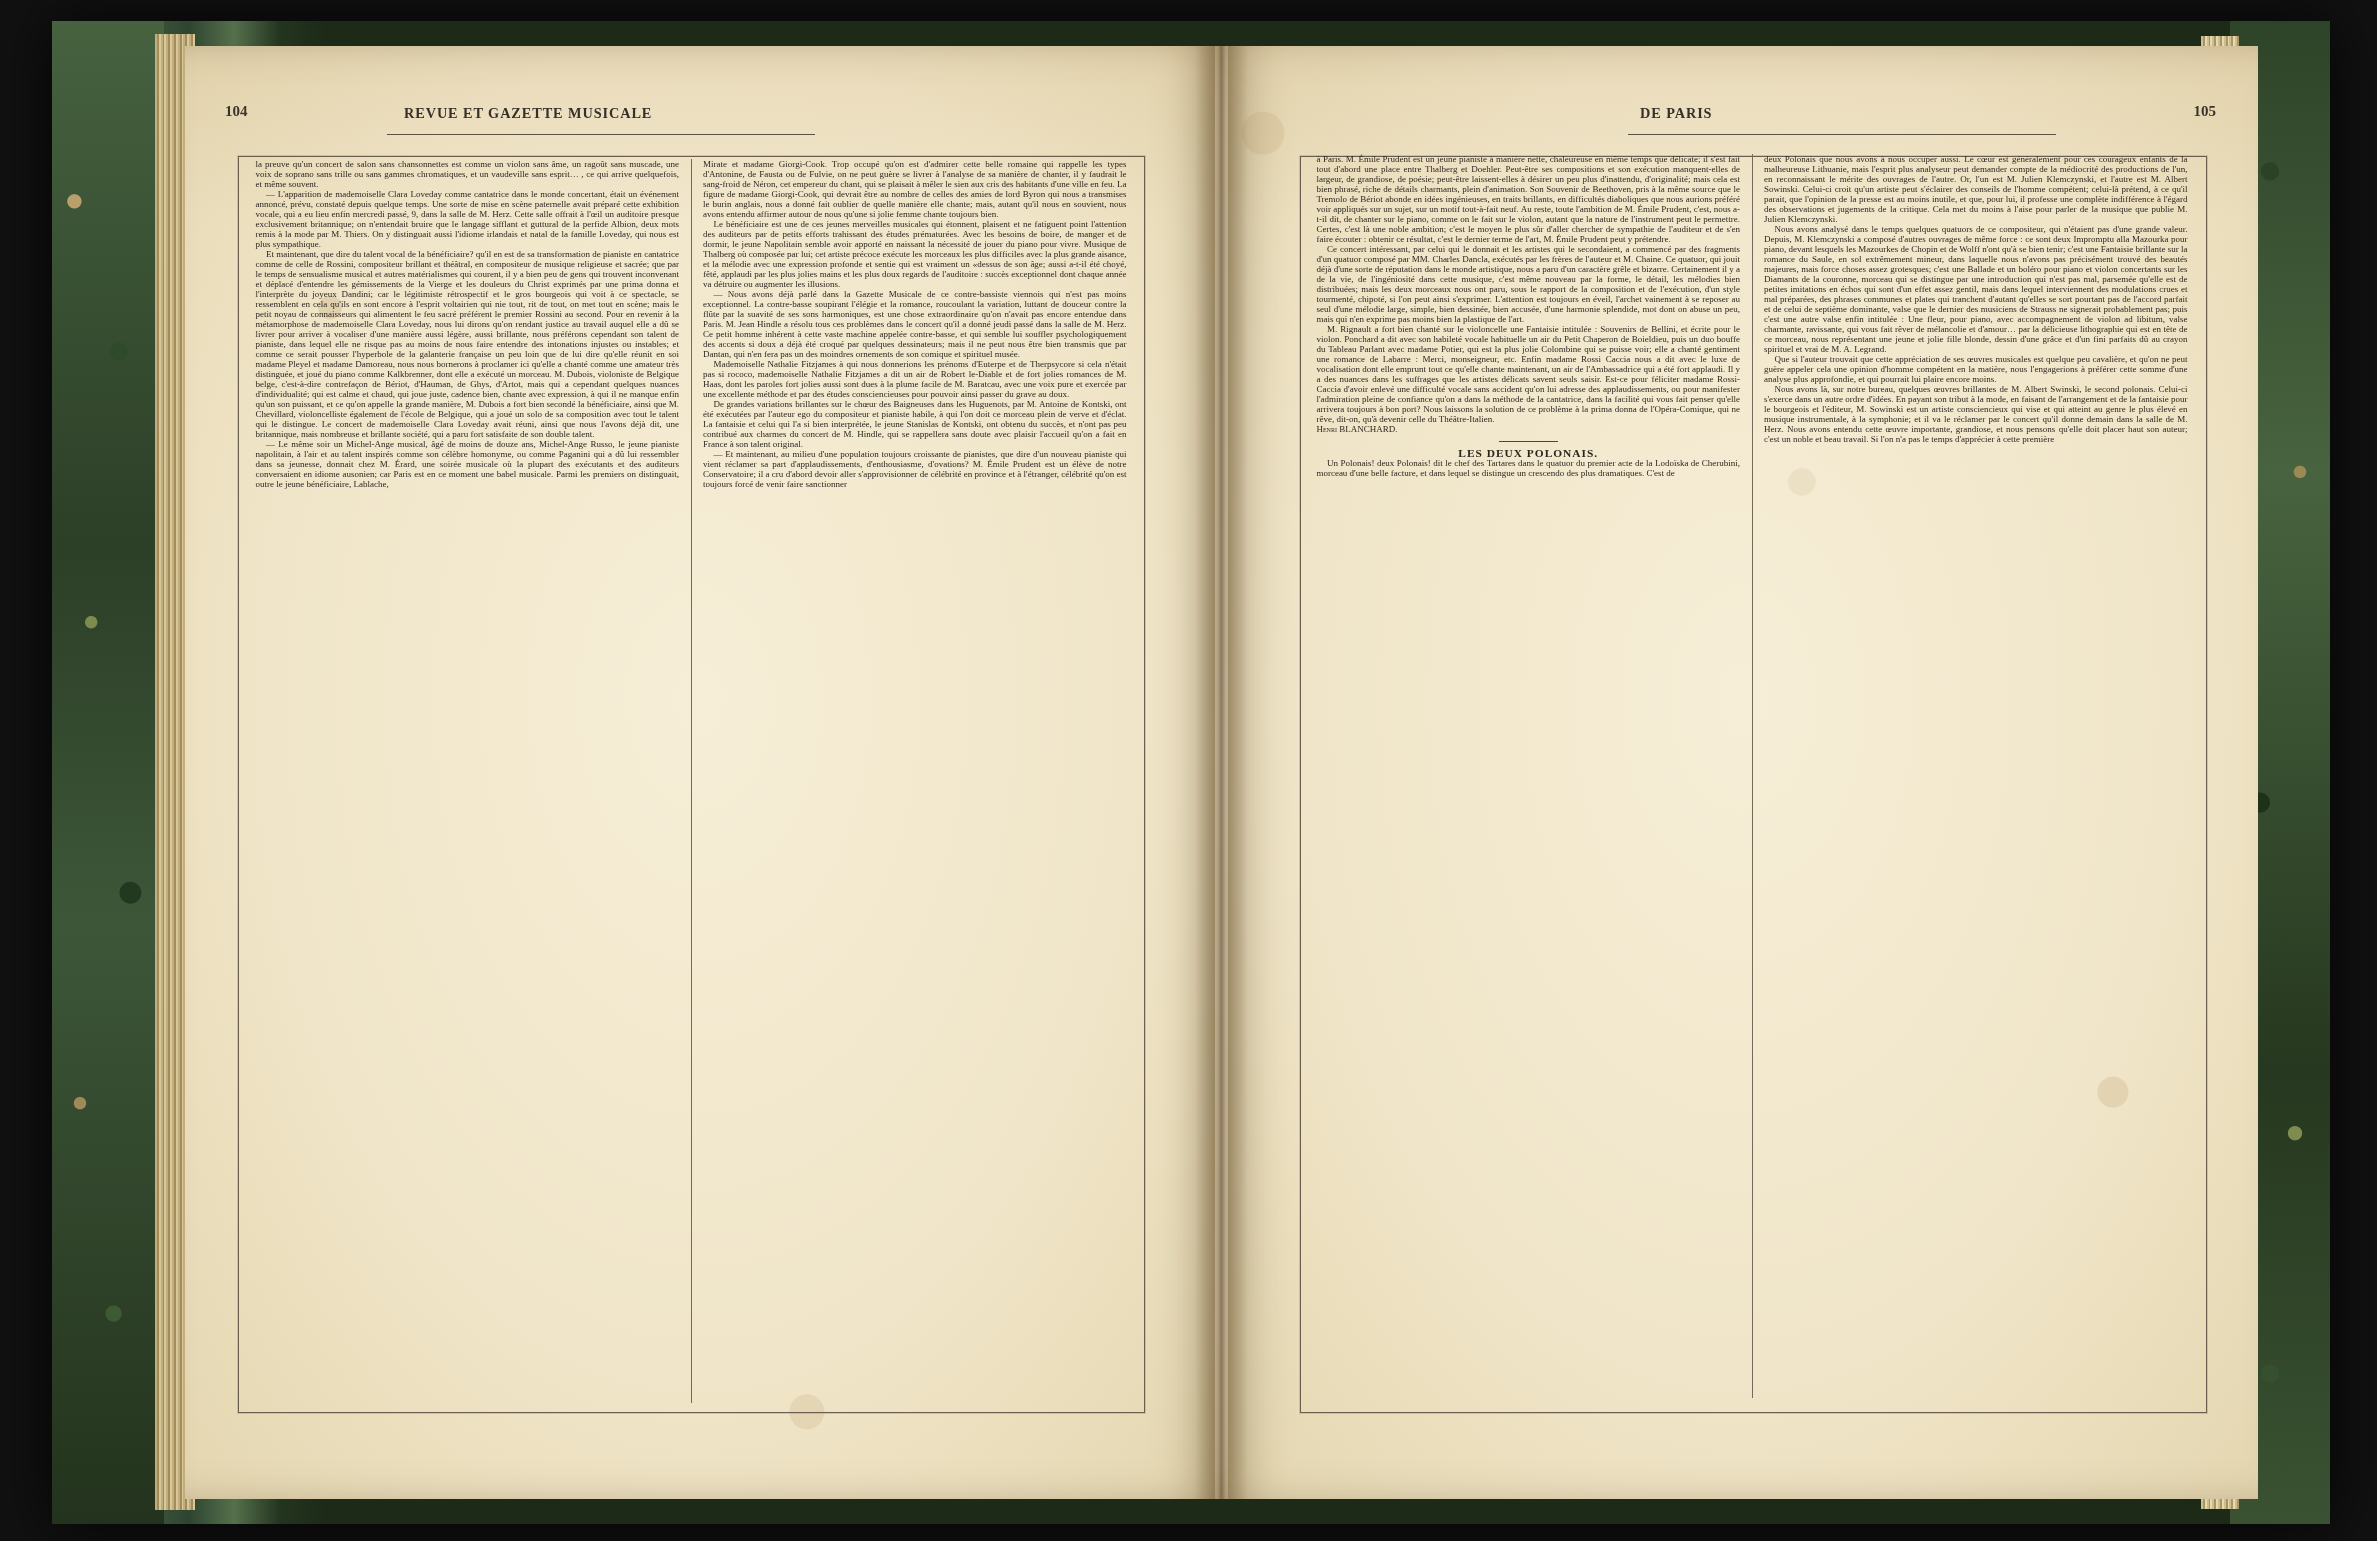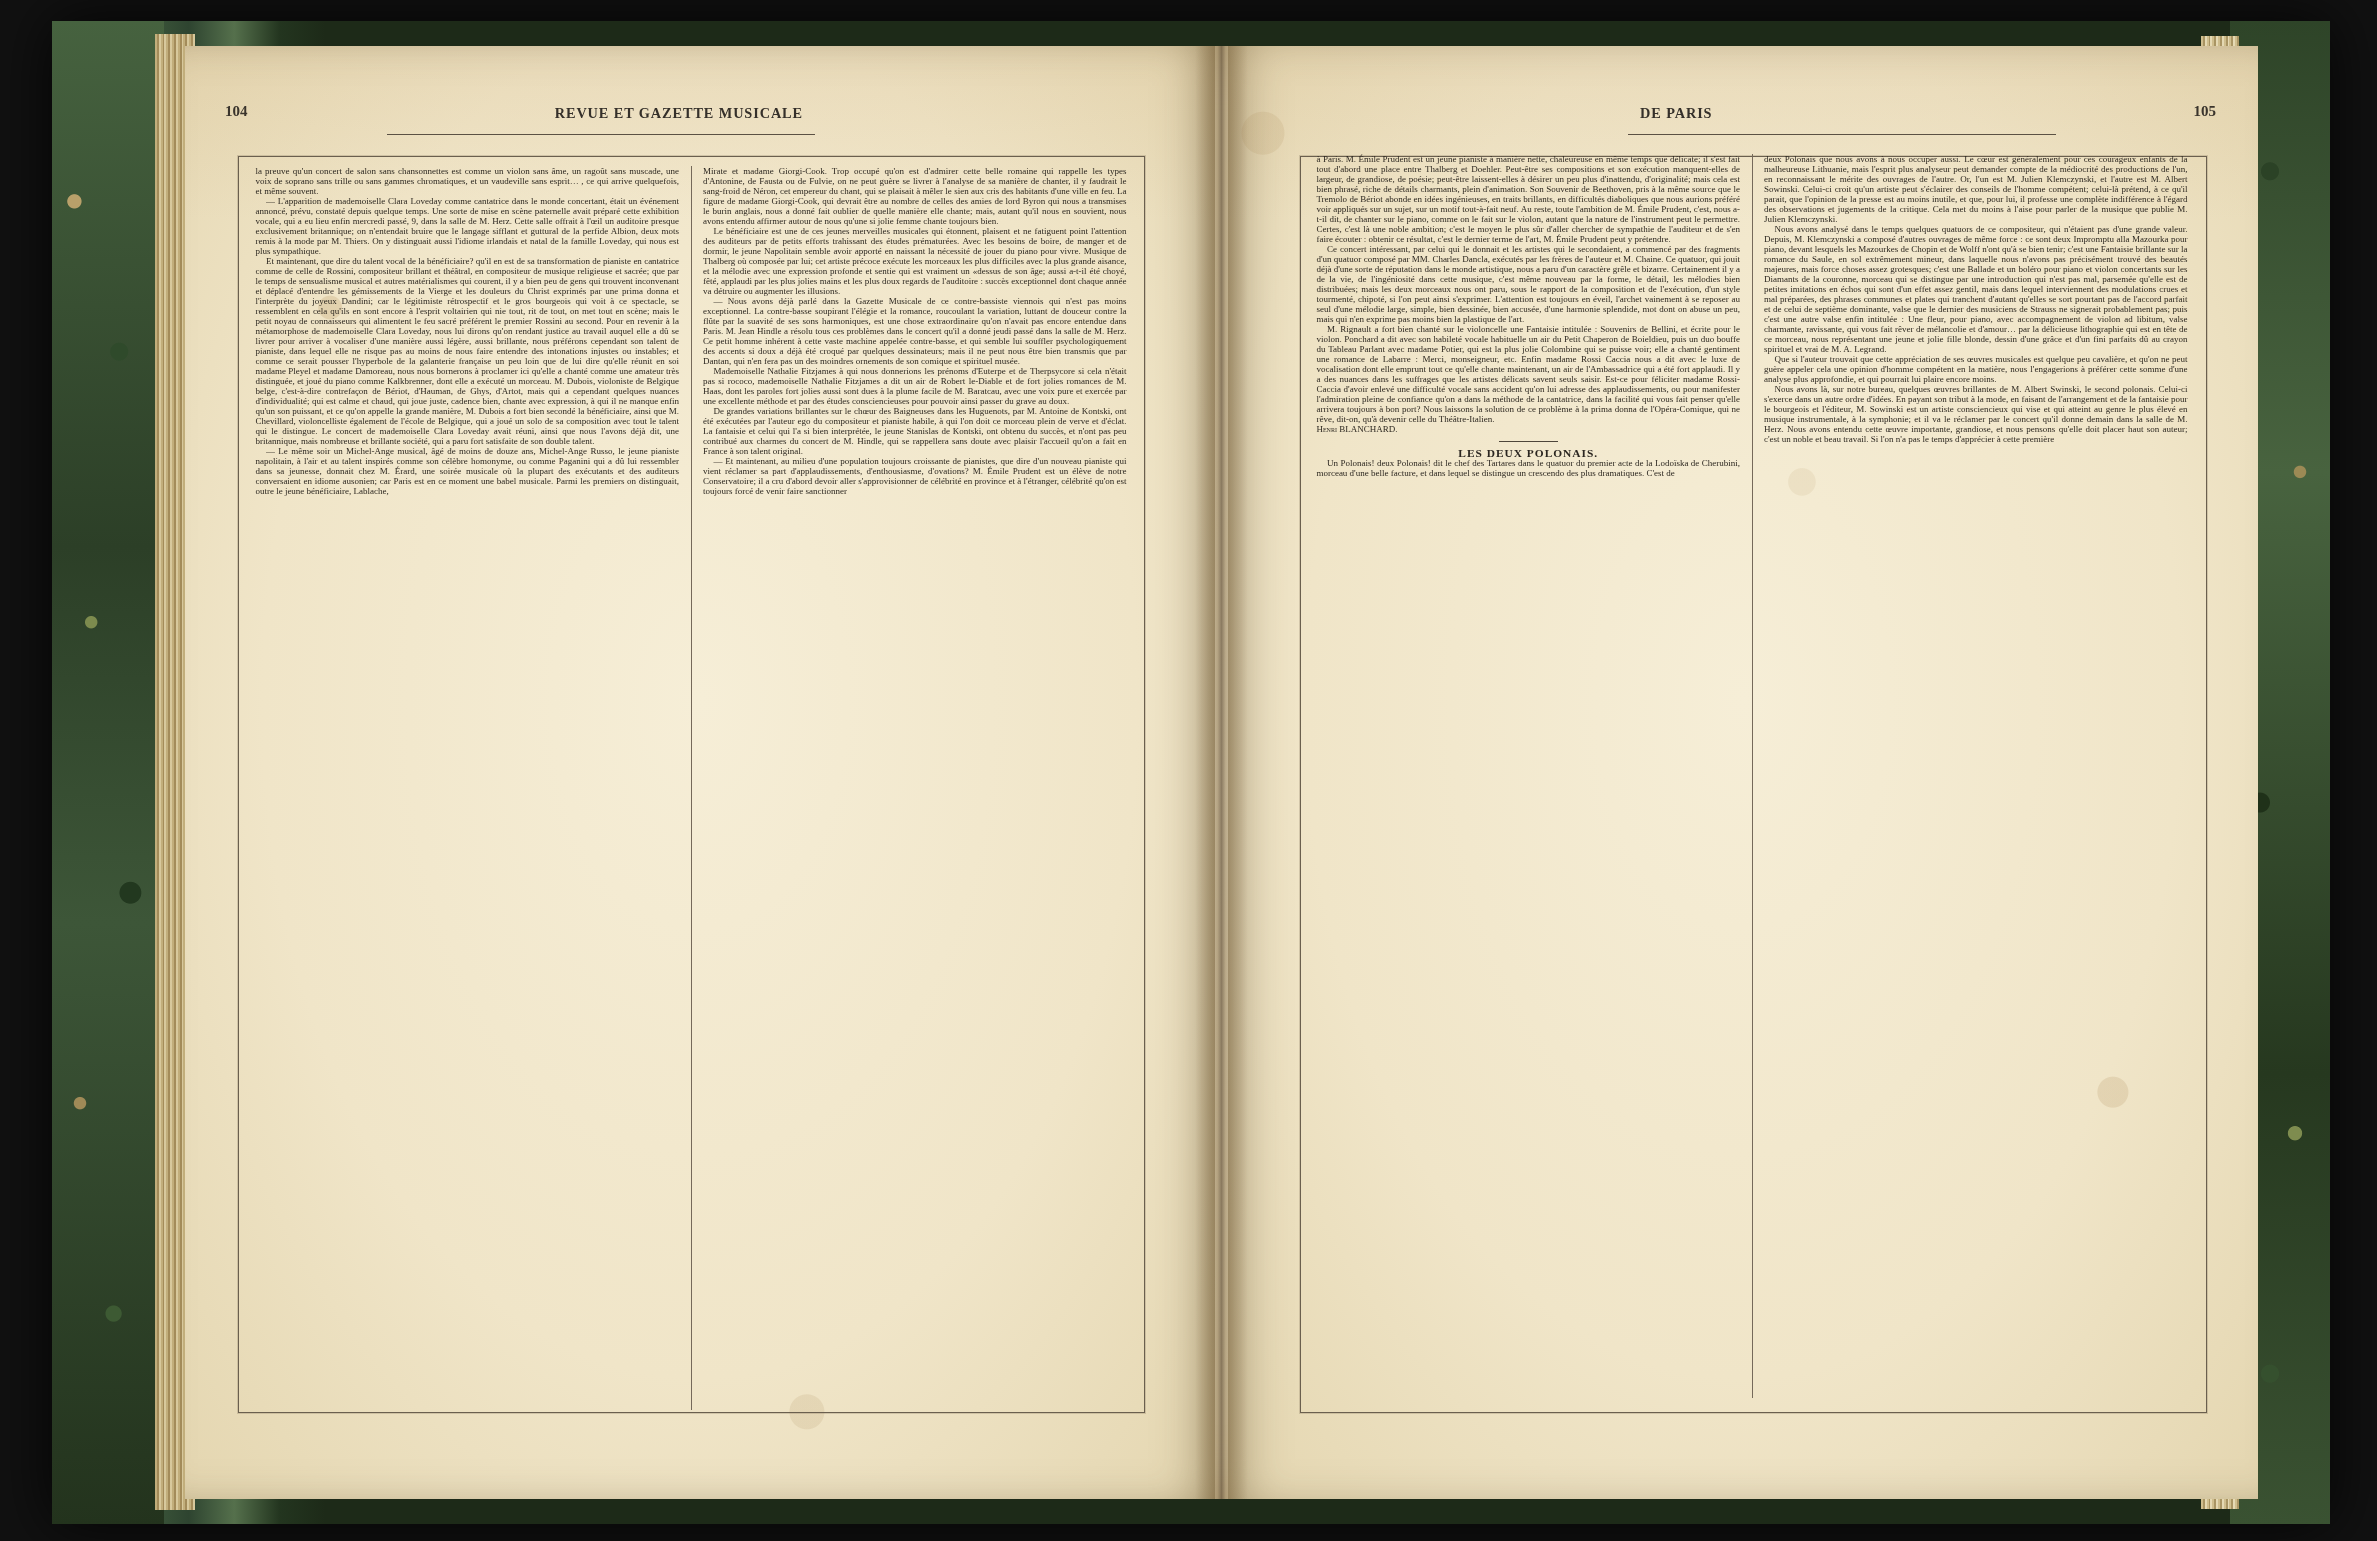--- a/index.html
+++ b/index.html
@@ -186,26 +186,26 @@
     <div class="edge-left"></div>
     <div class="edge-right"></div>
 
     <div class="spread">
       <div class="page page-left"></div>
       <div class="page page-right"></div>
       <div class="foxing"></div>
       <div class="gutter"></div>
 
       <div class="folio" style="left:40px;">104</div>
-      <div class="runhead" style="left:219px; width:399px; text-align:right;">REVUE ET GAZETTE MUSICALE</div>
+      <div class="runhead" style="left:219px; width:399px; text-align:left;">REVUE ET GAZETTE MUSICALE</div>
       <div class="rule" style="left:202px; top:88px; width:428px;"></div>
 
       <div class="frame" style="left:53px; top:110px; width:905px; height:1255px;"></div>
 
-      <div class="cols" style="left:59px; top:120px; width:894px; height:1244px;justify-content:space-between;">
+      <div class="cols" style="left:59px; top:113px; width:894px; height:1244px;justify-content:space-between;">
         <div class="col" style="width:443px;">
           <p class="noind">la preuve qu'un concert de salon sans chansonnettes est comme un violon sans âme, un ragoût sans muscade, une voix de soprano sans trille ou sans gammes chromatiques, et un vaudeville sans esprit… , ce qui arrive quelquefois, et même souvent.</p>
           <p>— L'apparition de mademoiselle Clara Loveday comme cantatrice dans le monde concertant, était un événement annoncé, prévu, constaté depuis quelque temps. Une sorte de mise en scène paternelle avait préparé cette exhibition vocale, qui a eu lieu enfin mercredi passé, 9, dans la salle de M. Herz. Cette salle offrait à l'œil un auditoire presque exclusivement britannique; on n'entendait bruire que le langage sifflant et guttural de la perfide Albion, deux mots remis à la mode par M. Thiers. On y distinguait aussi l'idiome irlandais et natal de la famille Loveday, qui nous est plus sympathique.</p>
           <p>Et maintenant, que dire du talent vocal de la bénéficiaire? qu'il en est de sa transformation de pianiste en cantatrice comme de celle de Rossini, compositeur brillant et théâtral, en compositeur de musique religieuse et sacrée; que par le temps de sensualisme musical et autres matérialismes qui courent, il y a bien peu de gens qui trouvent inconvenant et déplacé d'entendre les gémissements de la Vierge et les douleurs du Christ exprimés par une prima donna et l'interprète du joyeux Dandini; car le légitimiste rétrospectif et le gros bourgeois qui voit à ce spectacle, se ressemblent en cela qu'ils en sont encore à l'esprit voltairien qui nie tout, rit de tout, on met tout en scène; mais le petit noyau de connaisseurs qui alimentent le feu sacré préférent le premier Rossini au second. Pour en revenir à la métamorphose de mademoiselle Clara Loveday, nous lui dirons qu'on rendant justice au travail auquel elle a dû se livrer pour arriver à vocaliser d'une manière aussi légère, aussi brillante, nous préférons cependant son talent de pianiste, dans lequel elle ne risque pas au moins de nous faire entendre des intonations injustes ou instables; et comme ce serait pousser l'hyperbole de la galanterie française un peu loin que de lui dire qu'elle réunit en soi madame Pleyel et madame Damoreau, nous nous bornerons à proclamer ici qu'elle a chanté comme une amateur très distinguée, et joué du piano comme Kalkbrenner, dont elle a exécuté un morceau. M. Dubois, violoniste de Belgique belge, c'est-à-dire contrefaçon de Bériot, d'Hauman, de Ghys, d'Artot, mais qui a cependant quelques nuances d'individualité; qui est calme et chaud, qui joue juste, cadence bien, chante avec expression, à qui il ne manque enfin qu'un son puissant, et ce qu'on appelle la grande manière, M. Dubois a fort bien secondé la bénéficiaire, ainsi que M. Chevillard, violoncelliste également de l'école de Belgique, qui a joué un solo de sa composition avec tout le talent qui le distingue. Le concert de mademoiselle Clara Loveday avait réuni, ainsi que nous l'avons déjà dit, une britannique, mais nombreuse et brillante société, qui a paru fort satisfaite de son double talent.</p>
           <p>— Le même soir un Michel-Ange musical, âgé de moins de douze ans, Michel-Ange Russo, le jeune pianiste napolitain, à l'air et au talent inspirés comme son célèbre homonyme, ou comme Paganini qui a dû lui ressembler dans sa jeunesse, donnait chez M. Érard, une soirée musicale où la plupart des exécutants et des auditeurs conversaient en idiome ausonien; car Paris est en ce moment une babel musicale. Parmi les premiers on distinguait, outre le jeune bénéficiaire, Lablache,</p>
         </div>
         <div class="col" style="width:443px;">
           <p class="noind">Mirate et madame Giorgi-Cook. Trop occupé qu'on est d'admirer cette belle romaine qui rappelle les types d'Antonine, de Fausta ou de Fulvie, on ne peut guère se livrer à l'analyse de sa manière de chanter, il y faudrait le sang-froid de Néron, cet empereur du chant, qui se plaisait à mêler le sien aux cris des habitants d'une ville en feu. La figure de madame Giorgi-Cook, qui devrait être au nombre de celles des amies de lord Byron qui nous a transmises le burin anglais, nous a donné fait oublier de quelle manière elle chante; mais, autant qu'il nous en souvient, nous avons entendu affirmer autour de nous qu'une si jolie femme chante toujours bien.</p>
           <p>Le bénéficiaire est une de ces jeunes merveilles musicales qui étonnent, plaisent et ne fatiguent point l'attention des auditeurs par de petits efforts trahissant des études prématurées. Avec les besoins de boire, de manger et de dormir, le jeune Napolitain semble avoir apporté en naissant la nécessité de jouer du piano pour vivre. Musique de Thalberg où composée par lui; cet artiste précoce exécute les morceaux les plus difficiles avec la plus grande aisance, et la mélodie avec une expression profonde et sentie qui est vraiment un «dessus de son âge; aussi a-t-il été choyé, fêté, applaudi par les plus jolies mains et les plus doux regards de l'auditoire : succès exceptionnel dont chaque année va détruire ou augmenter les illusions.</p>
           <p>— Nous avons déjà parlé dans la Gazette Musicale de ce contre-bassiste viennois qui n'est pas moins exceptionnel. La contre-basse soupirant l'élégie et la romance, roucoulant la variation, luttant de douceur contre la flûte par la suavité de ses sons harmoniques, est une chose extraordinaire qu'on n'avait pas encore entendue dans Paris. M. Jean Hindle a résolu tous ces problèmes dans le concert qu'il a donné jeudi passé dans la salle de M. Herz. Ce petit homme inhérent à cette vaste machine appelée contre-basse, et qui semble lui souffler psychologiquement des accents si doux a déjà été croqué par quelques dessinateurs; mais il ne peut nous être bien transmis que par Dantan, qui n'en fera pas un des moindres ornements de son comique et spirituel musée.</p>

